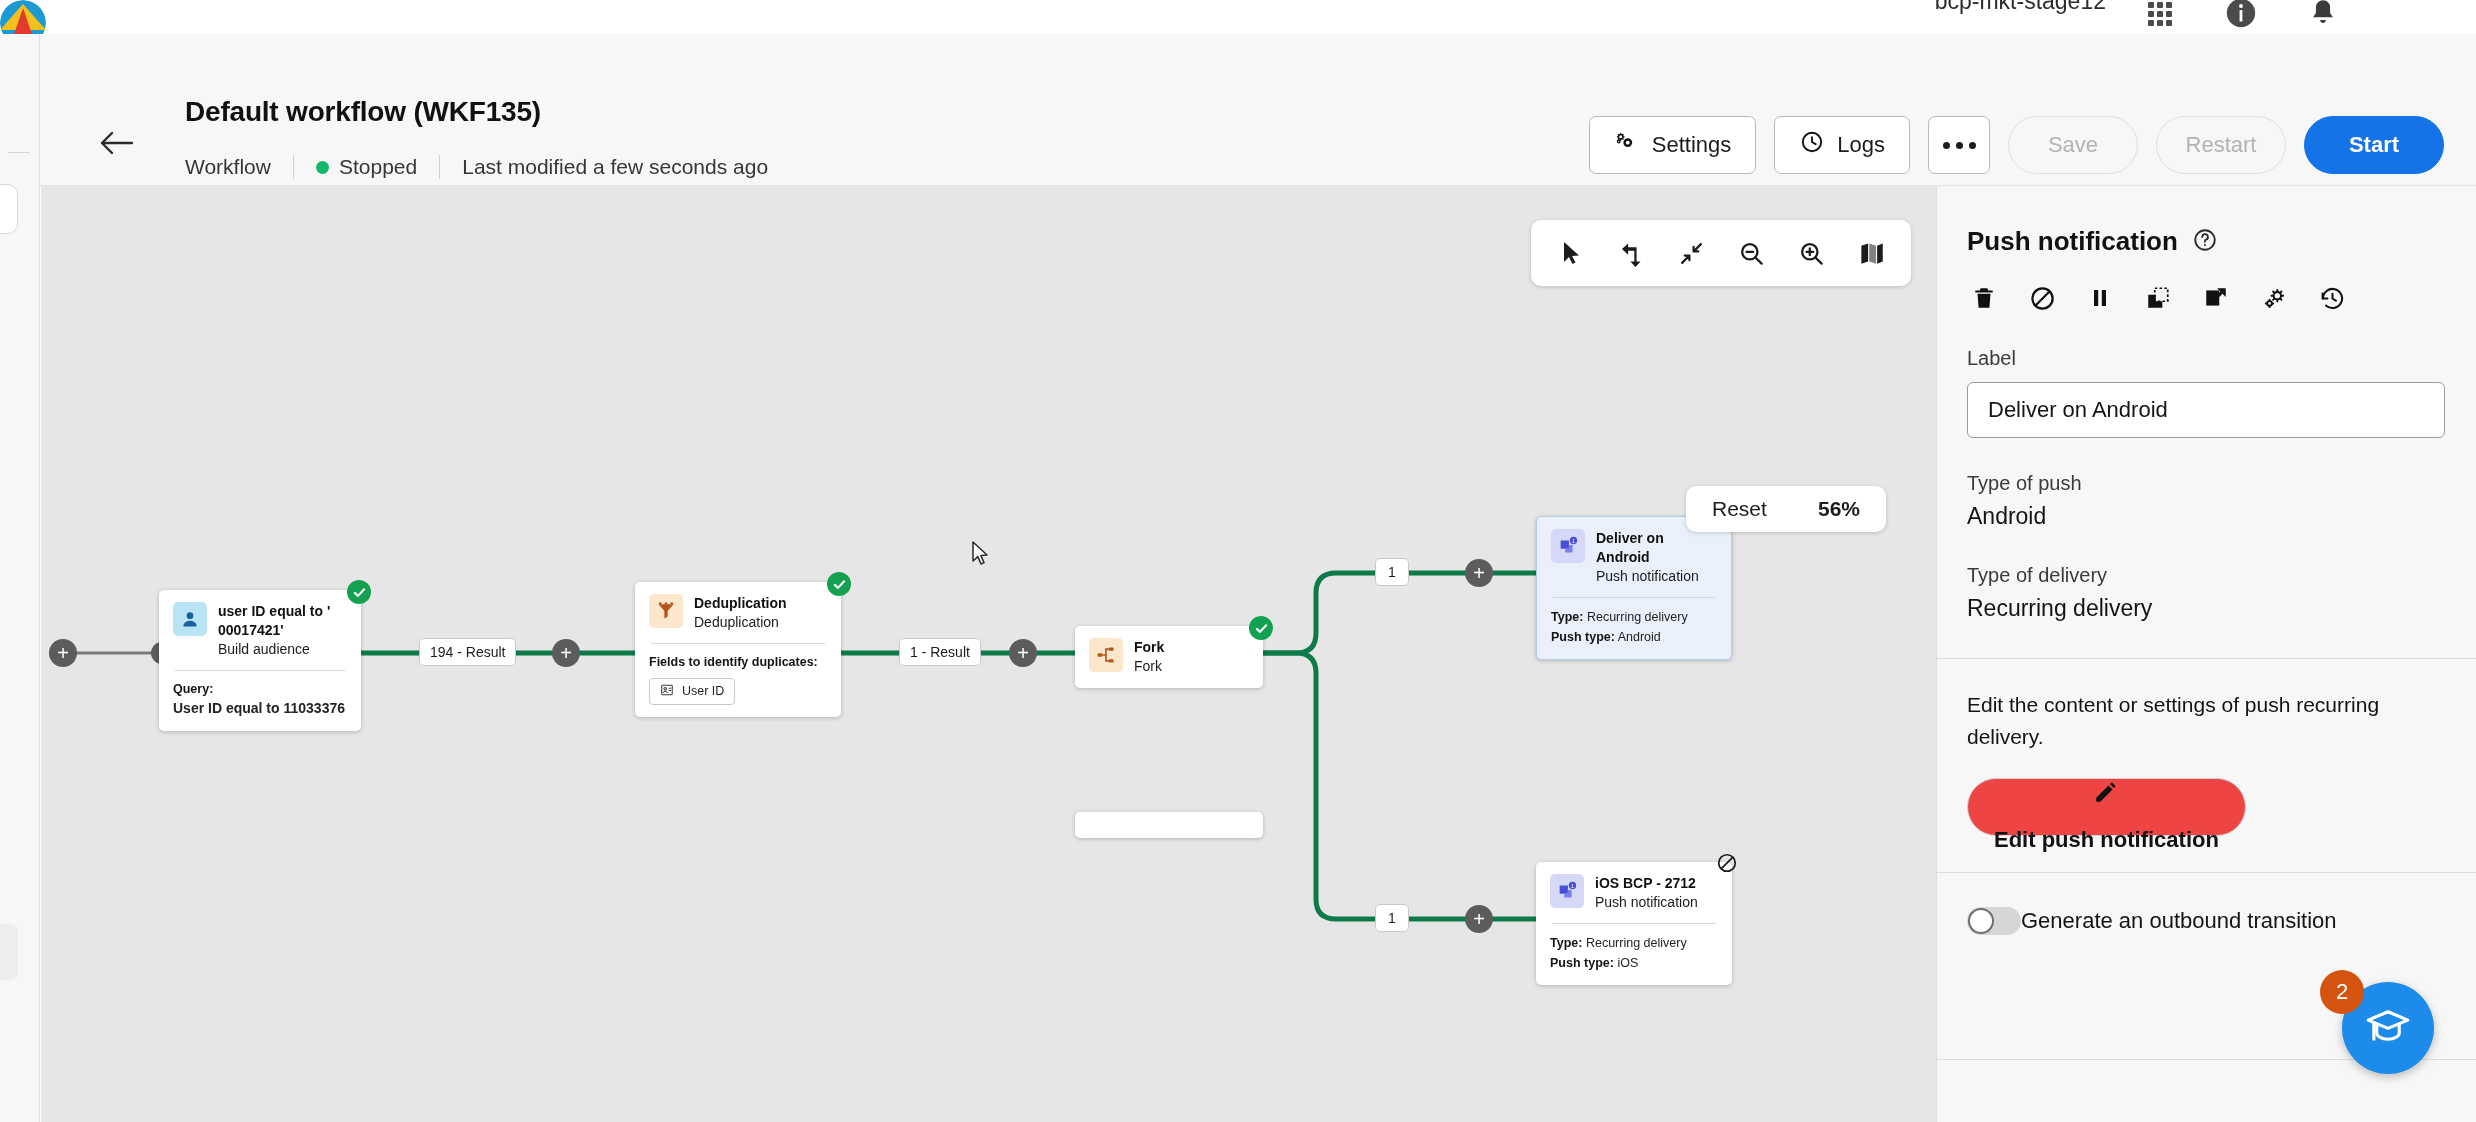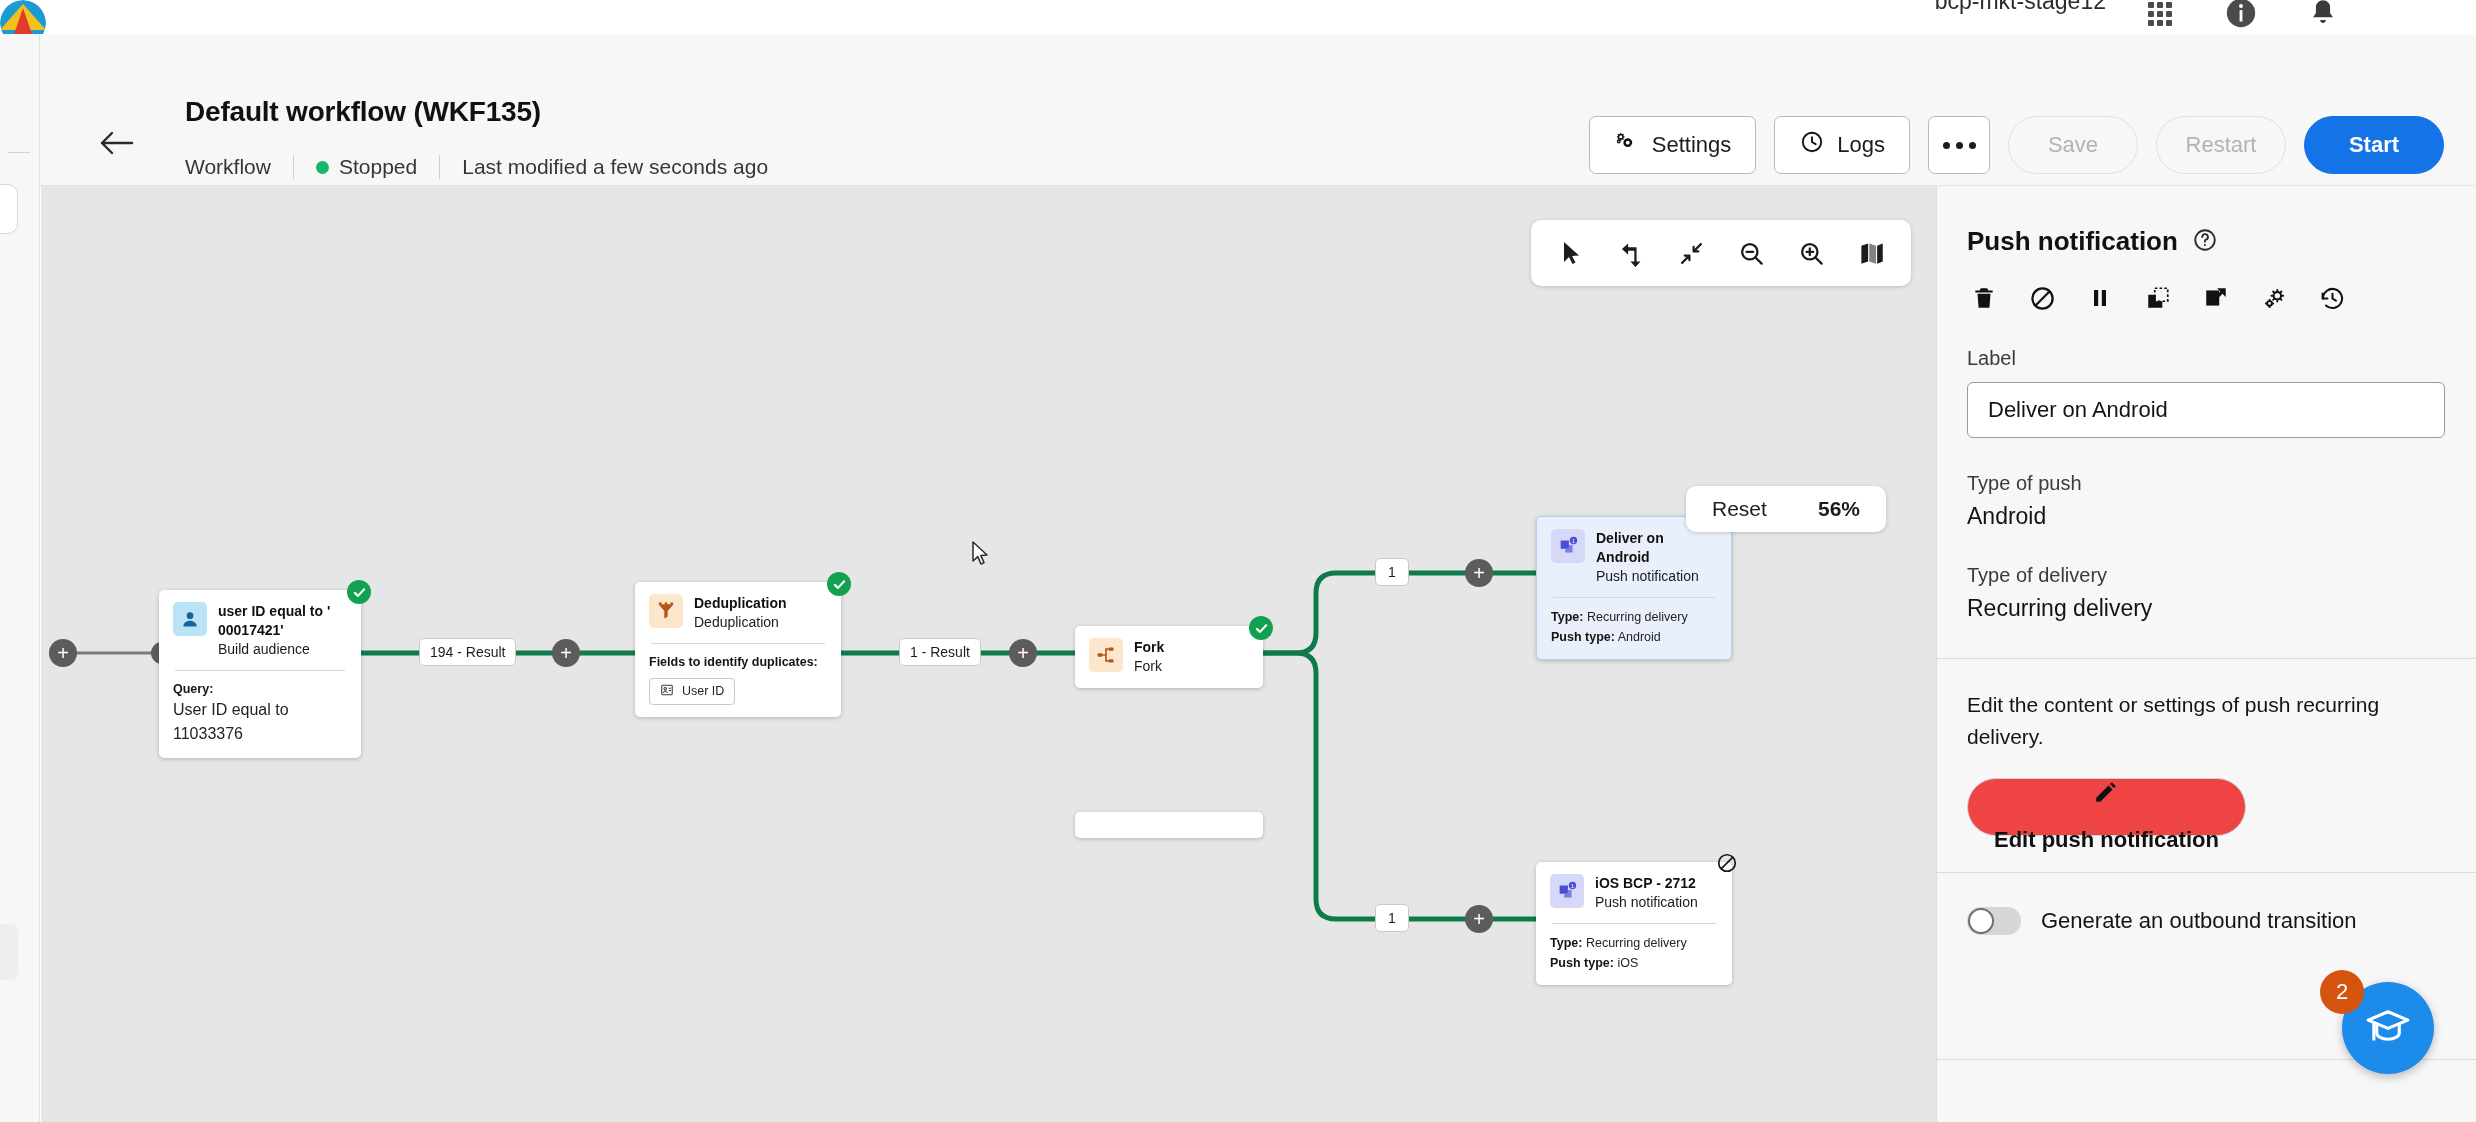--- a/index.html
+++ b/index.html
@@ -100,21 +100,21 @@
     position: absolute; background: #ffffff; border-radius: 5px;
     box-shadow: 0 1px 4px rgba(0,0,0,.22); padding: 12px 14px;
   }
   .node-head { display: flex; align-items: flex-start; gap: 11px; }
   .node-ico { width: 34px; height: 34px; border-radius: 5px; flex: 0 0 34px;
               display: flex; align-items: center; justify-content: center; }
   .node-title { font-size: 14px; font-weight: 700; color: #111; line-height: 1.35; }
   .node-sub  { font-size: 14px; font-weight: 400; color: #1c1c1c; line-height: 1.35; }
   .node-rule { height: 1px; background: #d8d8d8; margin: 11px 2px 9px 2px; }
   .node-k { font-size: 12.5px; font-weight: 700; color: #141414; line-height: 1.5; }
-  .node-v { font-size: 16px; font-weight: 400; color: #232323; line-height: 1.5; }
+  .node-v { font-size: 14px; font-weight: 700; color: #232323; line-height: 1.5; }
   .node-kv { font-size: 12.5px; color: #232323; line-height: 1.6; }
   .node-kv b { font-weight: 700; color: #141414; }
   .field-chip {
     display: inline-flex; align-items: center; gap: 8px; margin-top: 6px;
     border: 1px solid #c8c8c8; border-radius: 4px; background: #fff;
     padding: 4px 10px; font-size: 12.5px; color: #232323;
   }
   .badge-ok {
     position: absolute; width: 24px; height: 24px; border-radius: 50%;
     background: #12a150; display: flex; align-items: center; justify-content: center;
@@ -157,21 +157,21 @@
   }
   .readonly-val { font-size: 23px; color: #141414; margin-top: 8px; }
   .panel-divider { height: 1px; background: #dcdcdc; margin: 36px 0 0 0; }
   .panel-note { font-size: 21px; color: #141414; line-height: 1.5; padding: 30px 30px 0 30px; }
   .edit-btn {
     margin: 26px 30px 0 30px; height: 58px; padding: 0 26px; border-radius: 30px;
     background: #ef4444; border: 1px solid #d2d2d2; color: #111;
     display: inline-flex; align-items: center; gap: 16px;
     font-size: 22px; font-weight: 700; cursor: pointer; flex-direction: column;
   }
-  .toggle-row { display: flex; align-items: center; gap: 20px; padding: 34px 30px 0 30px; }
+  .toggle-row { display: flex; align-items: center; gap: 0; padding: 34px 30px 0 30px; }
   .toggle {
     width: 54px; height: 28px; border-radius: 14px; background: #d6d6d6;
     position: relative; cursor: pointer; flex: 0 0 54px;
   }
   .toggle .knob {
     position: absolute; left: 1px; top: 1px; width: 26px; height: 26px;
     border-radius: 50%; background: #ffffff; border: 2px solid #6e6e6e;
   }
   .toggle-label { font-size: 22px; color: #141414; }
 

